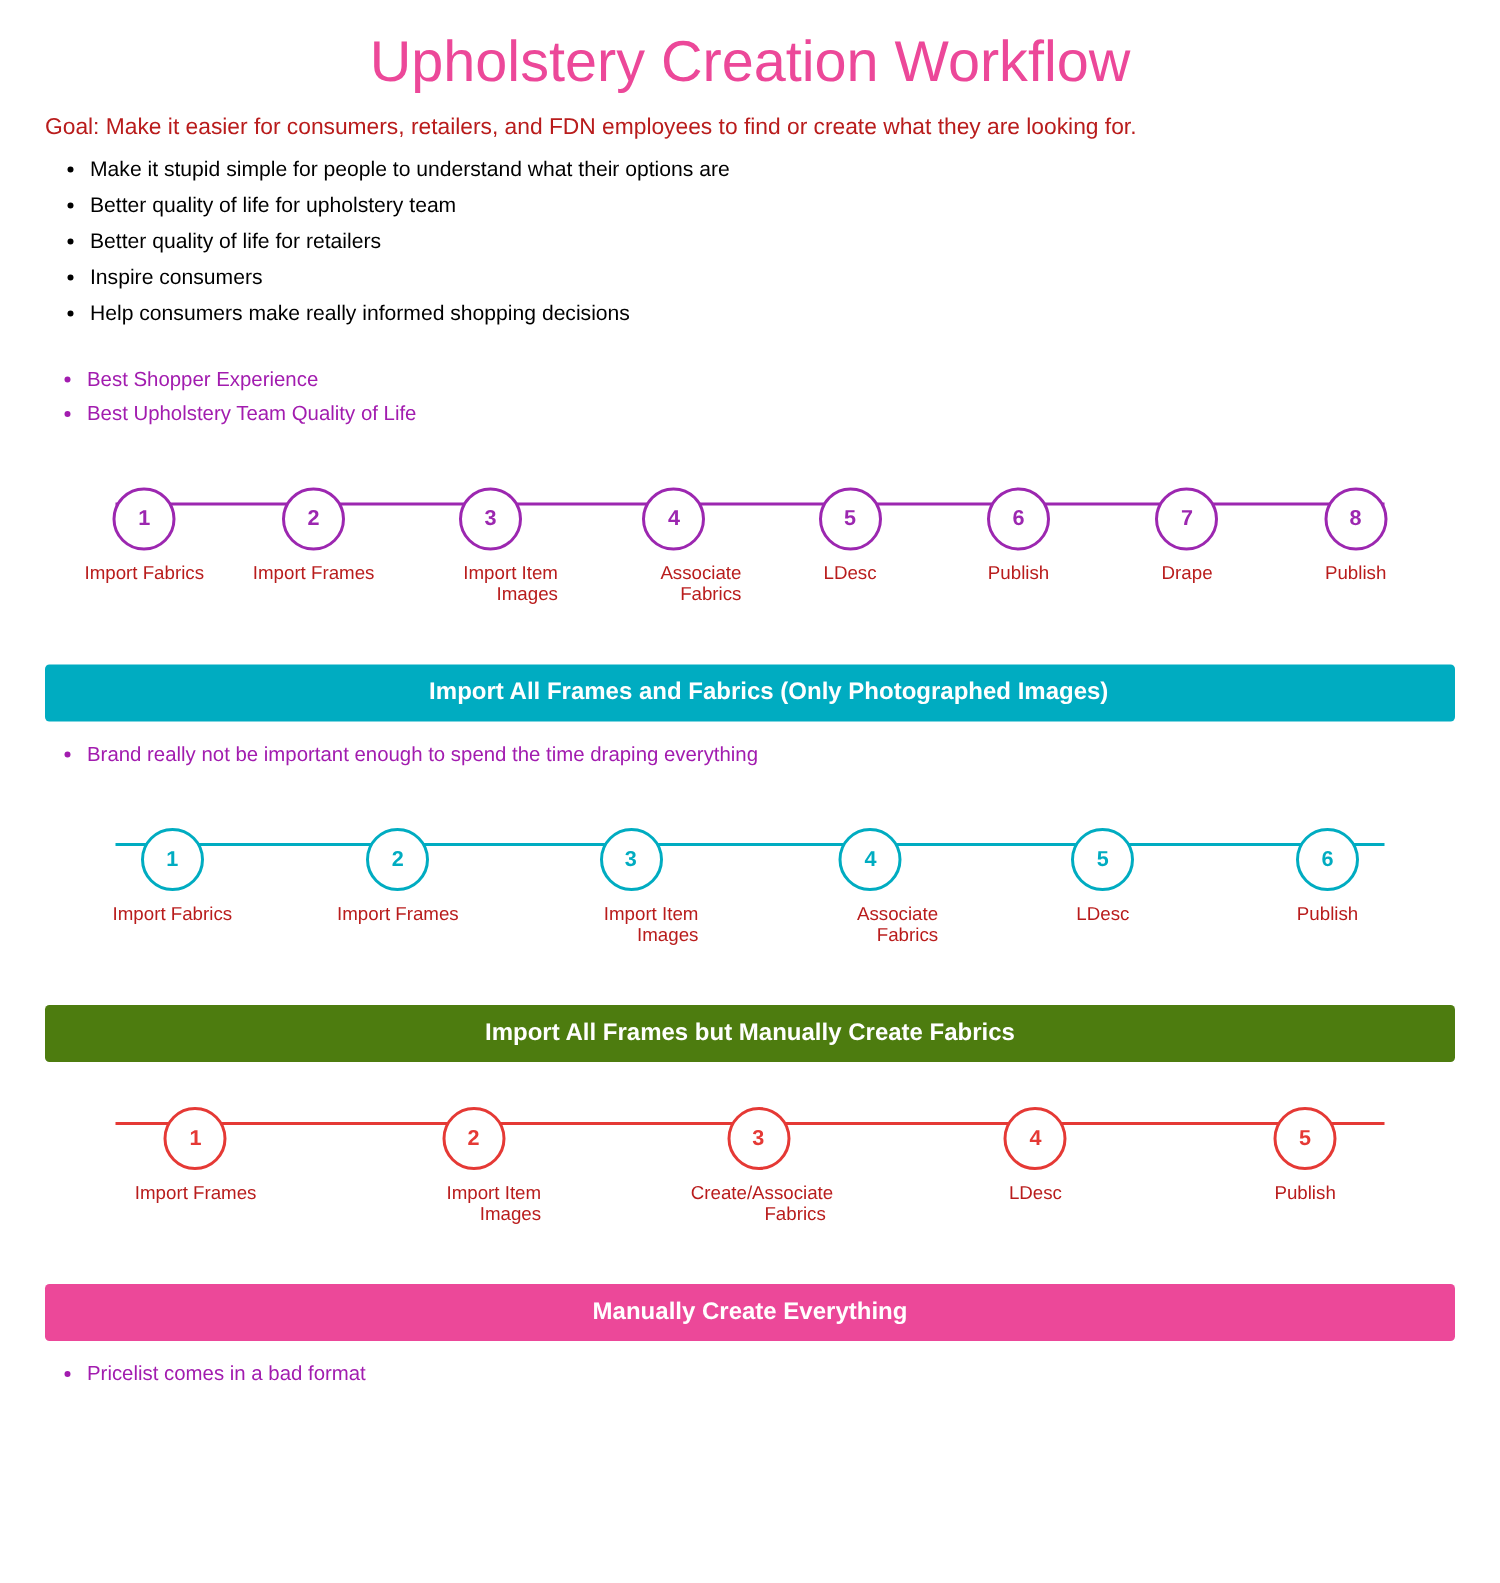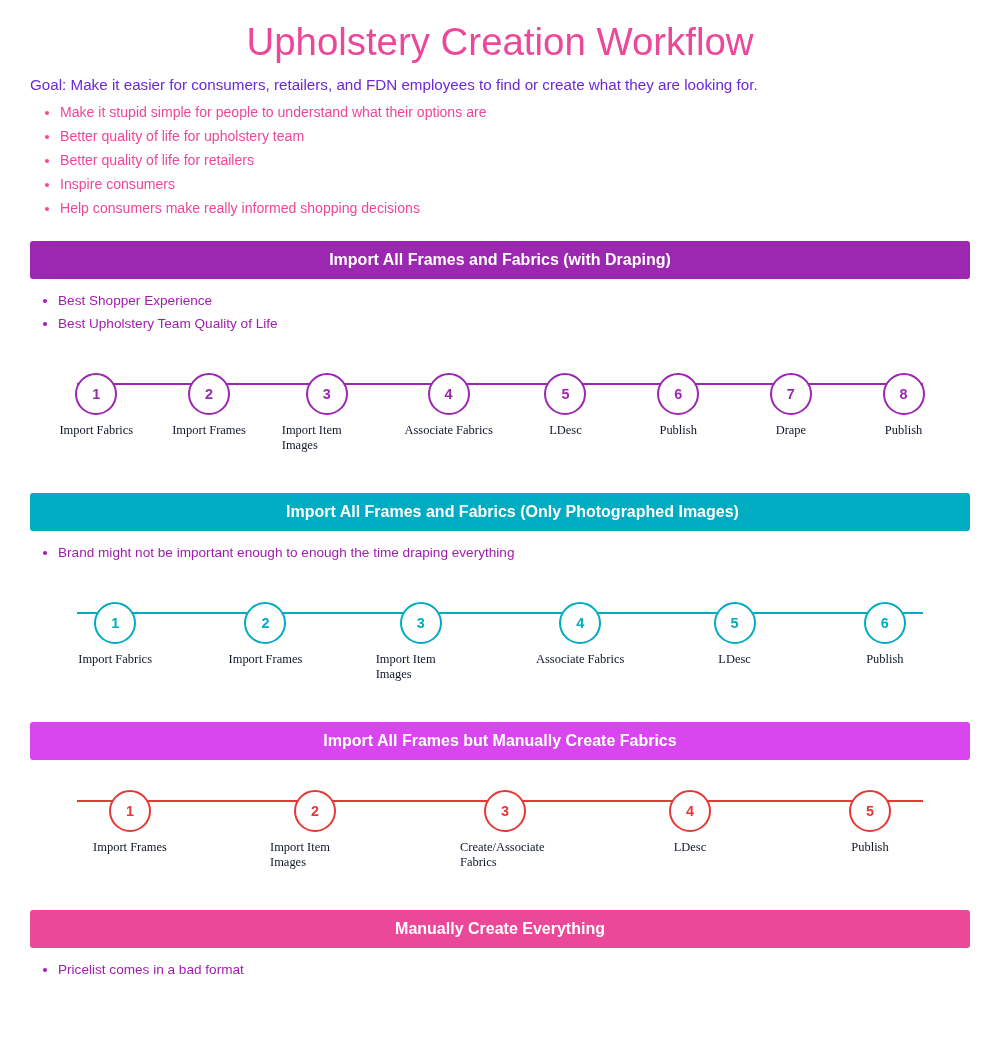--- a/index.html
+++ b/index.html
@@ -14,28 +14,28 @@
     h1 {
       text-align: center;
       font-size: 2.4em;
       font-weight: normal;
       color: #ec4899;
       margin-bottom: 12px;
     }
     .goal-text {
       font-size: 0.95em;
       margin-bottom: 8px;
-      color: #6d28d9;
+      color: #b91c1c;
     }
     .bullet-list {
       list-style: disc;
       padding-left: 30px;
       margin-bottom: 20px;
       font-size: 0.88em;
-      color: #ec4899;
+      color: #000000;
       line-height: 1.7;
     }
     .workflow-section {
       margin-bottom: 30px;
     }
     .section-header {
       padding: 10px 16px;
       color: #fff;
       font-size: 1em;
       font-weight: bold;
@@ -81,36 +81,35 @@
       background: #fff;
       display: flex;
       align-items: center;
       justify-content: center;
       font-size: 0.9em;
       font-weight: bold;
     }
     .step-label {
       margin-top: 8px;
       font-size: 0.78em;
-      text-align: left;
-      color: #0f172a;
+      text-align: right;
+      color: #b91c1c;
       max-width: 90px;
-      font-family: Liberation Serif, serif;
     }
 
     
     .purple .section-header { background-color: #9c27b0; }
     .purple .workflow-line { background-color: #9c27b0; }
     .purple .step-circle { border-color: #9c27b0; color: #9c27b0; }
 
     .teal .section-header { background-color: #00acc1; padding-left: 41px; }
     .teal .workflow-line { background-color: #00acc1; }
     .teal .step-circle { border-color: #00acc1; color: #00acc1; }
 
-    .red .section-header { background-color: #d946ef; }
+    .red .section-header { background-color: #4d7c0f; }
     .red .workflow-line { background-color: #e53935; }
     .red .step-circle { border-color: #e53935; color: #e53935; }
 
     .green .section-header { background-color: #ec4899; }
   </style>
 </head>
 <body>
 
 <h1>Upholstery Creation Workflow</h1>
 
@@ -119,21 +118,20 @@
 <ul class="bullet-list" id="intro-bullets">
     <li>Make it stupid simple for people to understand what their options are</li>
     <li>Better quality of life for upholstery team</li>
     <li>Better quality of life for retailers</li>
     <li>Inspire consumers</li>
     <li>Help consumers make really informed shopping decisions</li>
   </ul>
 
 <div id="sections-container">
     <div class="workflow-section purple">
-      <div class="section-header">Import All Frames and Fabrics (with Draping)</div>
       <ul class="section-notes">
         <li>Best Shopper Experience</li>
         <li>Best Upholstery Team Quality of Life</li>
       </ul>
       <div class="workflow-steps">
         <div class="workflow-line"></div>
         <div class="step">
           <div class="step-circle">1</div>
           <div class="step-label">Import Fabrics</div>
         </div>
@@ -163,21 +161,21 @@
         </div>
         <div class="step">
           <div class="step-circle">8</div>
           <div class="step-label">Publish</div>
         </div>
       </div>
     </div>
     <div class="workflow-section teal">
       <div class="section-header">Import All Frames and Fabrics (Only Photographed Images)</div>
       <ul class="section-notes">
-        <li>Brand might not be important enough to enough the time draping everything</li>
+        <li>Brand really not be important enough to spend the time draping everything</li>
       </ul>
       <div class="workflow-steps">
         <div class="workflow-line"></div>
         <div class="step">
           <div class="step-circle">1</div>
           <div class="step-label">Import Fabrics</div>
         </div>
         <div class="step">
           <div class="step-circle">2</div>
           <div class="step-label">Import Frames</div>

